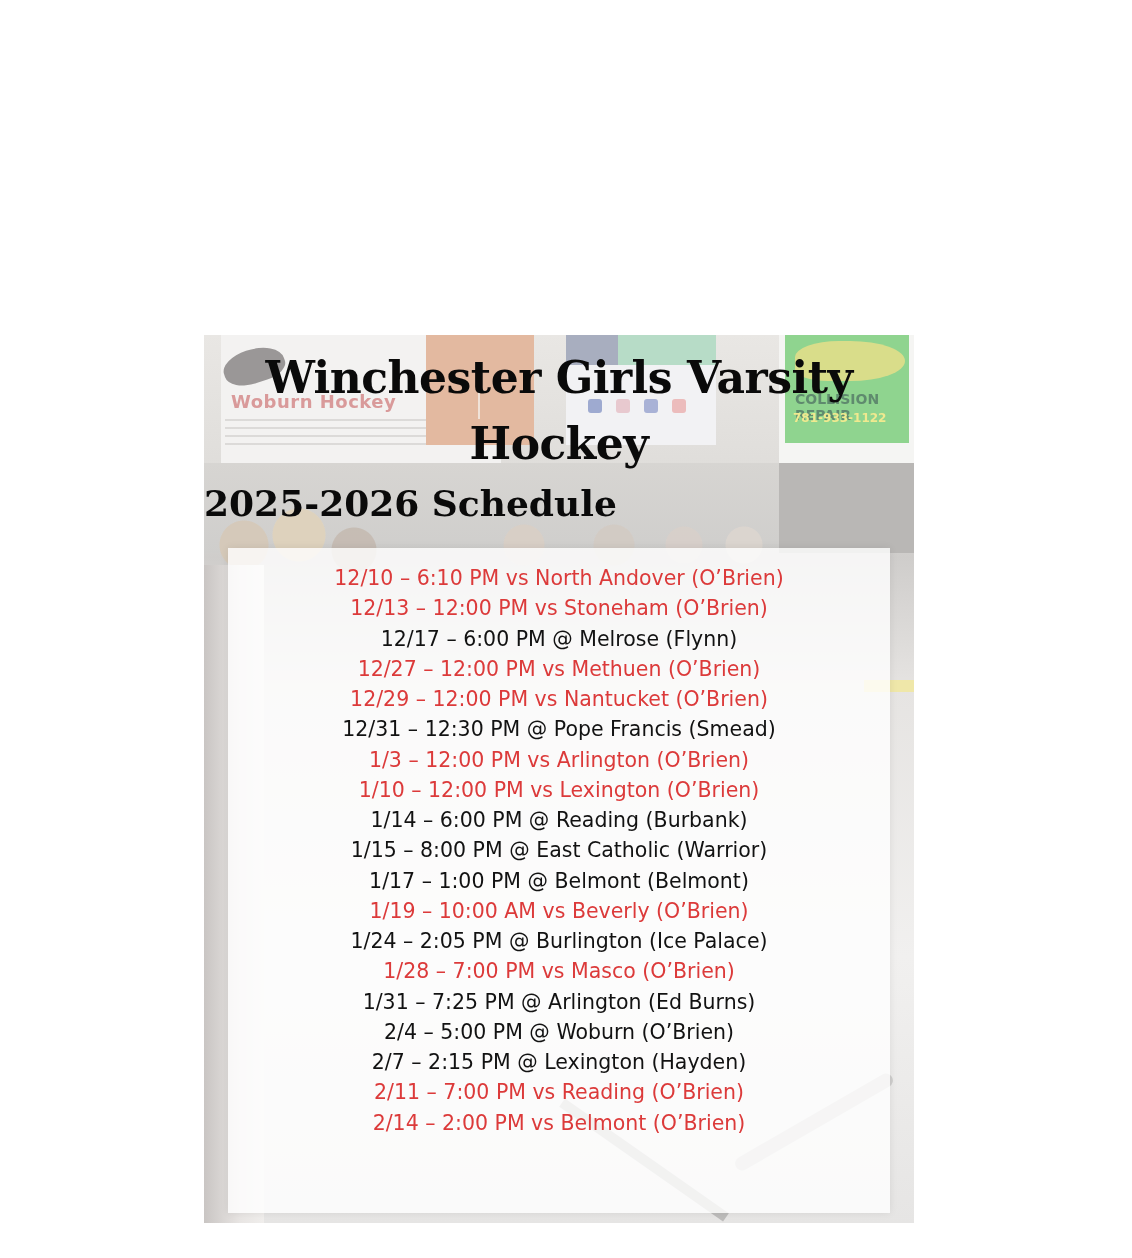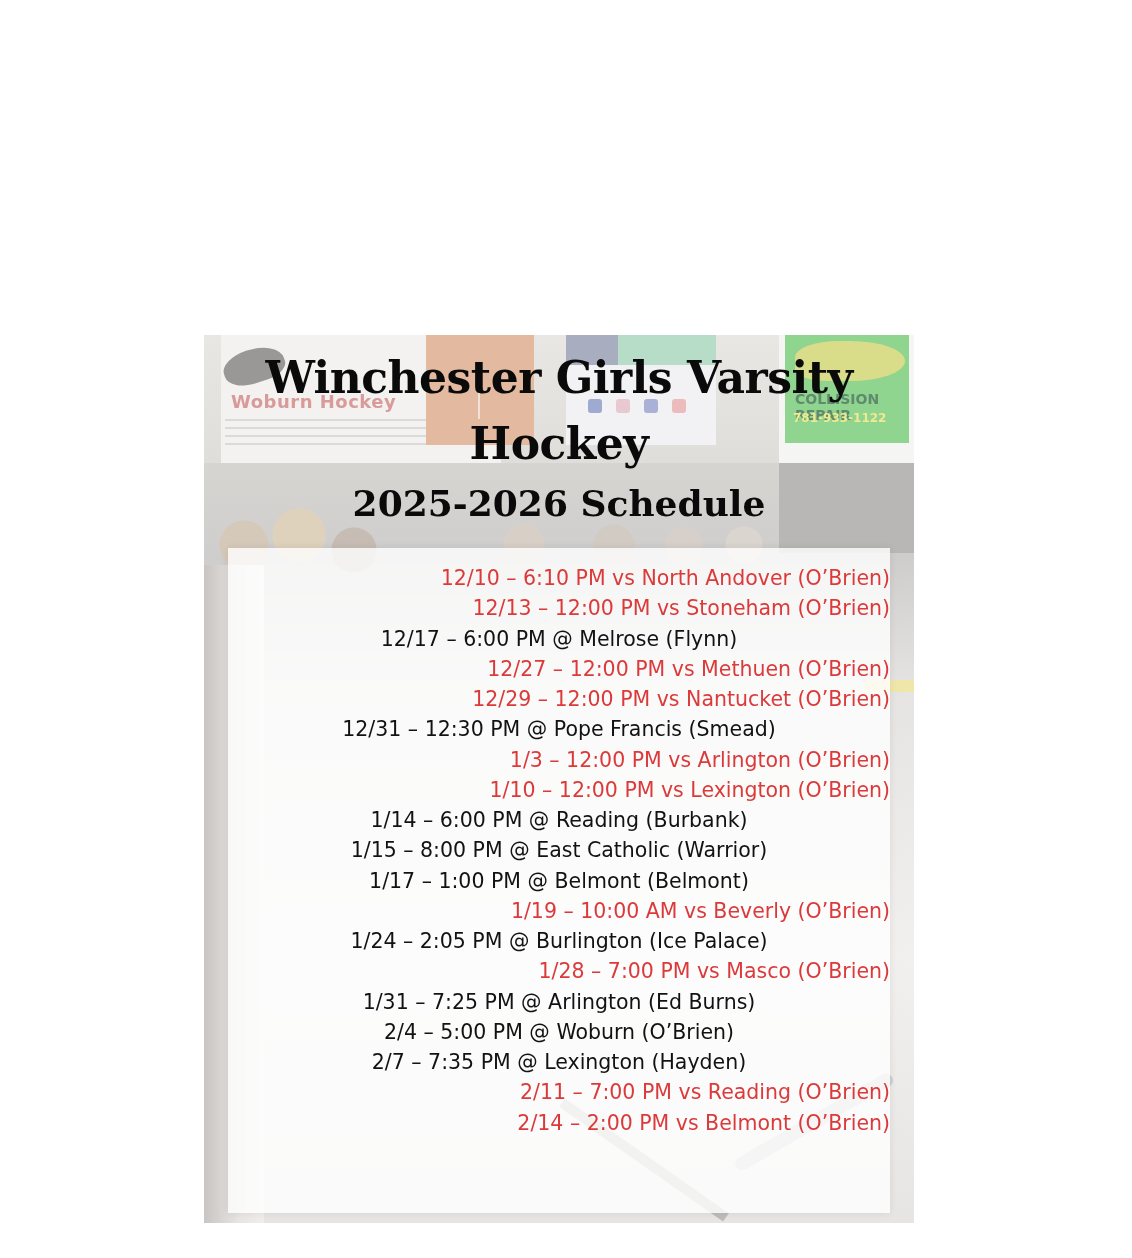--- a/index.html
+++ b/index.html
@@ -130,21 +130,21 @@
     font-weight: bold;
     font-size: 44px;
     line-height: 66px;
     color: #0a0a0a;
     letter-spacing: -0.5px;
     margin: 0;
   }
   .subtitle {
     position: absolute;
     left: 0; top: 140px; width: 710px;
-    text-align: center;
+    text-align: left;
     font-family: "DejaVu Serif", serif;
     font-weight: bold;
     font-size: 36px;
     line-height: 56px;
     color: #0a0a0a;
     margin: 0;
   }
 
   
   .card {
@@ -160,21 +160,21 @@
     padding: 15px 0 0 0;
     text-align: center;
   }
   .schedule li {
     font-family: "DejaVu Sans", sans-serif;
     font-size: 20.5px;
     line-height: 30.25px;
     height: 30.25px;
     white-space: nowrap;
   }
-  .schedule li.home { color: #dc3a3a; text-align: right; }
+  .schedule li.home { color: #dc3a3a; }
   .schedule li.away { color: #121212; }
 </style>
 </head>
 <body>
 
 <div class="poster">
 
   <div class="bg-layer banner-left">
     <div class="blob"></div>
     <span class="woburn">Woburn Hockey</span>
@@ -221,18 +221,18 @@
       <li class="home">1/3 – 12:00 PM vs Arlington (O’Brien)</li>
       <li class="home">1/10 – 12:00 PM vs Lexington (O’Brien)</li>
       <li class="away">1/14 – 6:00 PM @ Reading (Burbank)</li>
       <li class="away">1/15 – 8:00 PM @ East Catholic (Warrior)</li>
       <li class="away">1/17 – 1:00 PM @ Belmont (Belmont)</li>
       <li class="home">1/19 – 10:00 AM vs Beverly (O’Brien)</li>
       <li class="away">1/24 – 2:05 PM @ Burlington (Ice Palace)</li>
       <li class="home">1/28 – 7:00 PM vs Masco (O’Brien)</li>
       <li class="away">1/31 – 7:25 PM @ Arlington (Ed Burns)</li>
       <li class="away">2/4 – 5:00 PM @ Woburn (O’Brien)</li>
-      <li class="away">2/7 – 7:35 PM @ Lexington (Hayden)</li>
+      <li class="away">2/7 – 2:15 PM @ Lexington (Hayden)</li>
       <li class="home">2/11 – 7:00 PM vs Reading (O’Brien)</li>
       <li class="home">2/14 – 2:00 PM vs Belmont (O’Brien)</li>
     </ul>
   </div>
 </div>
 
 </body></html>

